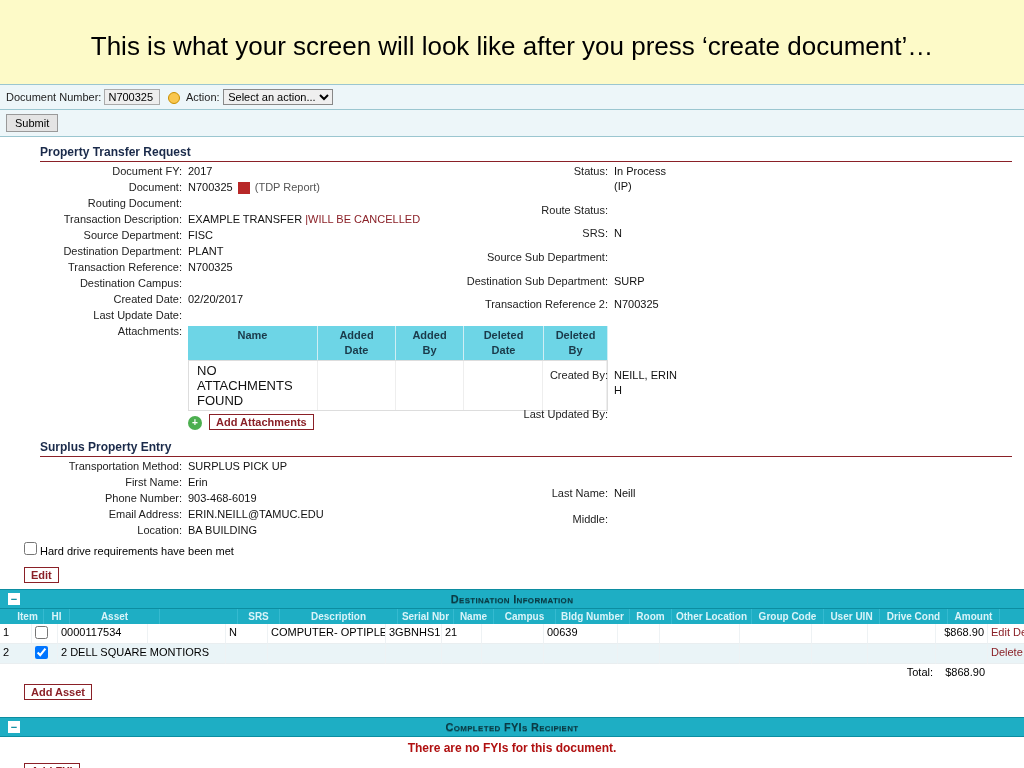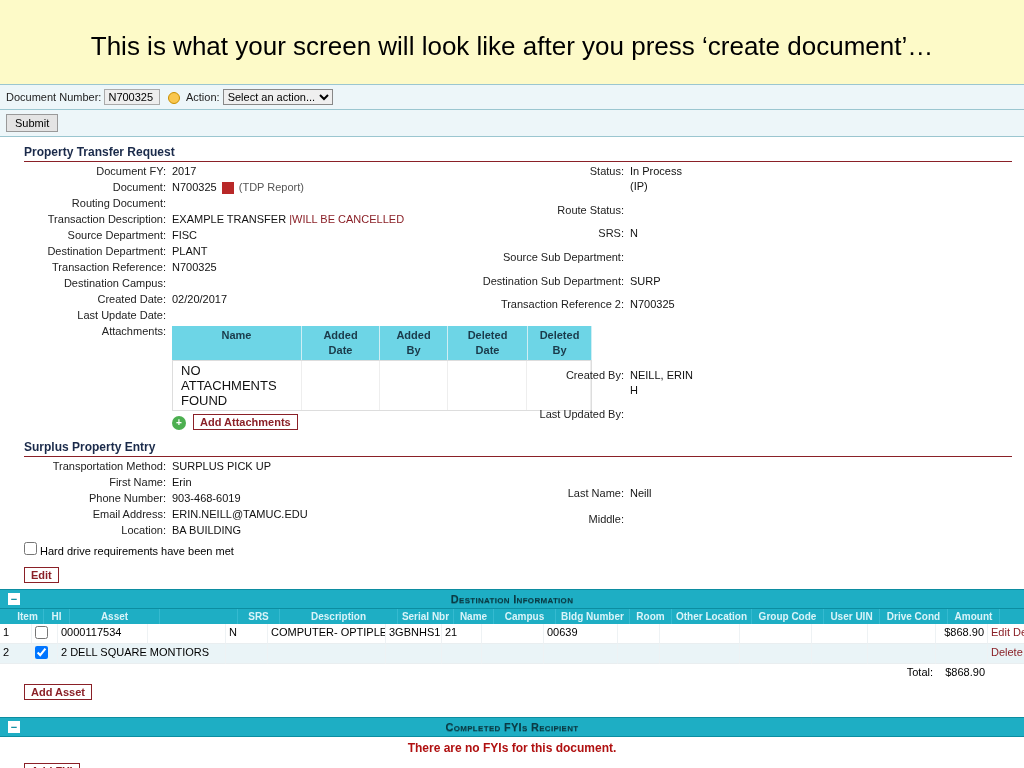--- a/index.html
+++ b/index.html
@@ -3,29 +3,29 @@
 <meta charset="utf-8">
 <style>
   * { box-sizing: border-box; margin: 0; padding: 0; }
   body { font-family: Arial, sans-serif; font-size: 11px; background: #fdfac8; width: 1024px; }
   .slide-title { font-size: 26px; font-weight: 400; color: #000; text-align: center; padding: 30px 80px 20px; line-height: 1.3; }
   .app { background: #fff; }
   .topbar { background: #edf6f9; padding: 4px 6px; border-top: 1px solid #9bc6d0; border-bottom: 1px solid #9bc6d0; }
   .topbar label { font-size: 11px; color: #222; }
   .topbar input[type=text] { width: 56px; background: #eee; border: 1px solid #aaa; font-size: 11px; padding: 1px 3px; }
   .idea-icon { display: inline-block; width: 12px; height: 12px; background: #f9c74f; border-radius: 50%; vertical-align: middle; margin: 0 4px; border: 1px solid #c98f00; }
-  .topbar select { font-size: 11px; border: 1px solid #888; }
+  .topbar select { font-size: 11px; border: 1px solid #888; text-align: right; }
   .submit-row { background: #edf6f9; padding: 4px 6px; border-bottom: 1px solid #9bc6d0; }
   .btn { background: #e4e4e4; border: 1px solid #999; font-size: 11px; padding: 2px 8px; cursor: pointer; }
   .btn-link { background: #fff; border: 1px solid #8a2027; color: #8a2027; font-size: 11px; padding: 1px 6px; cursor: pointer; font-weight: bold; }
 
-  .section { padding: 6px 12px 2px 24px; }
+  .section { padding: 6px 12px 2px 24px; margin-left: 16px; }
   .section-h { font-weight: bold; color: #1a2a4a; font-size: 12px; border-bottom: 1px solid #8a2027; padding: 2px 0; margin-bottom: 2px; }
 
-  .fieldgrid { display: flex; gap: 32px; }
+  .fieldgrid { display: flex; }
   .col { display: grid; grid-template-columns: 148px 1fr; row-gap: 1px; }
   .col .lab { text-align: right; padding-right: 6px; color: #222; font-size: 11px; line-height: 15px; white-space: nowrap; }
   .col .val { color: #111; font-size: 11px; line-height: 15px; }
   .col .lab.bold { font-weight: normal; }
 
   .pdf-icon { display: inline-block; width: 12px; height: 12px; background: #b82828; vertical-align: middle; margin: 0 2px; }
   .tdp { color: #555; }
   .cancel-span { color: #8a2027; }
 
   .attach-tbl { margin-top: 2px; }

